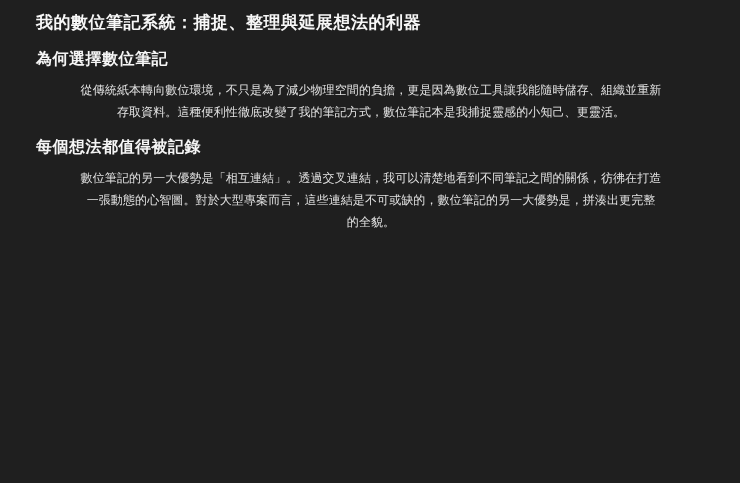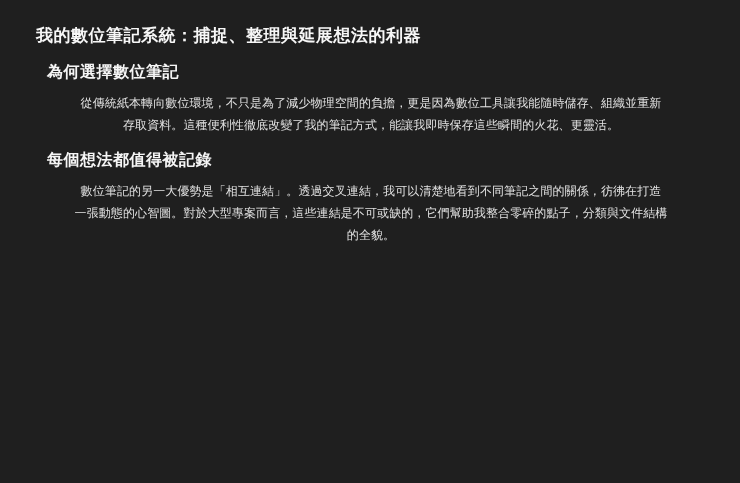--- a/index.html
+++ b/index.html
@@ -5,38 +5,38 @@
   * { margin: 0; padding: 0; box-sizing: border-box; }
   html, body { width: 740px; height: 483px; }
   body {
     background: #1f1f1f;
     font-family: "Liberation Sans", "DejaVu Sans", sans-serif;
     overflow: hidden;
   }
   .doc {
     width: 740px;
     height: 345px;
-    padding: 24px 34px 12px 36px;
+    padding: 11px 34px 12px 36px;
   }
   h1.doc-title {
     color: #f7f7f7;
     font-size: 17px;
     font-weight: 700;
     line-height: 24px;
     letter-spacing: 0.5px;
     margin: 0 0 11px 0;
     white-space: nowrap;
   }
   h2.sec-heading {
     color: #f5f5f5;
     font-size: 16px;
     font-weight: 700;
     line-height: 22px;
     letter-spacing: 0.5px;
-    margin: 13px 0 9px 11px;
+    margin: 13px 0 9px 0;
     white-space: nowrap;
   }
   .sec-body {
     color: #e2e2e2;
     font-size: 12px;
     font-weight: 400;
     margin: 0 0 13px 0;
     text-align: center;
   }
   .ln {
@@ -50,30 +50,30 @@
 <body>
 
 <main class="doc">
 
   <h1 class="doc-title">我的數位筆記系統：捕捉、整理與延展想法的利器</h1>
 
   <section>
     <h2 class="sec-heading">為何選擇數位筆記</h2>
     <div class="sec-body">
       <span class="ln">從傳統紙本轉向數位環境，不只是為了減少物理空間的負擔，更是因為數位工具讓我能隨時儲存、組織並重新</span>
-      <span class="ln">存取資料。這種便利性徹底改變了我的筆記方式，能讓我即時保存這些瞬間的火花、更靈活。</span>
+      <span class="ln">存取資料。這種便利性徹底改變了我的筆記方式，數位筆記本是我捕捉靈感的小知己、更靈活。</span>
     </div>
   </section>
 
 
   <section>
   </section>
 
   <section>
     <h2 class="sec-heading">每個想法都值得被記錄</h2>
     <div class="sec-body">
       <span class="ln">數位筆記的另一大優勢是「相互連結」。透過交叉連結，我可以清楚地看到不同筆記之間的關係，彷彿在打造</span>
-      <span class="ln">一張動態的心智圖。對於大型專案而言，這些連結是不可或缺的，它們幫助我整合零碎的點子，分類與文件結構</span>
+      <span class="ln">一張動態的心智圖。對於大型專案而言，這些連結是不可或缺的，數位筆記的另一大優勢是，拼湊出更完整</span>
       <span class="ln">的全貌。</span>
     </div>
   </section>
 
 </main>
 
 </body></html>

